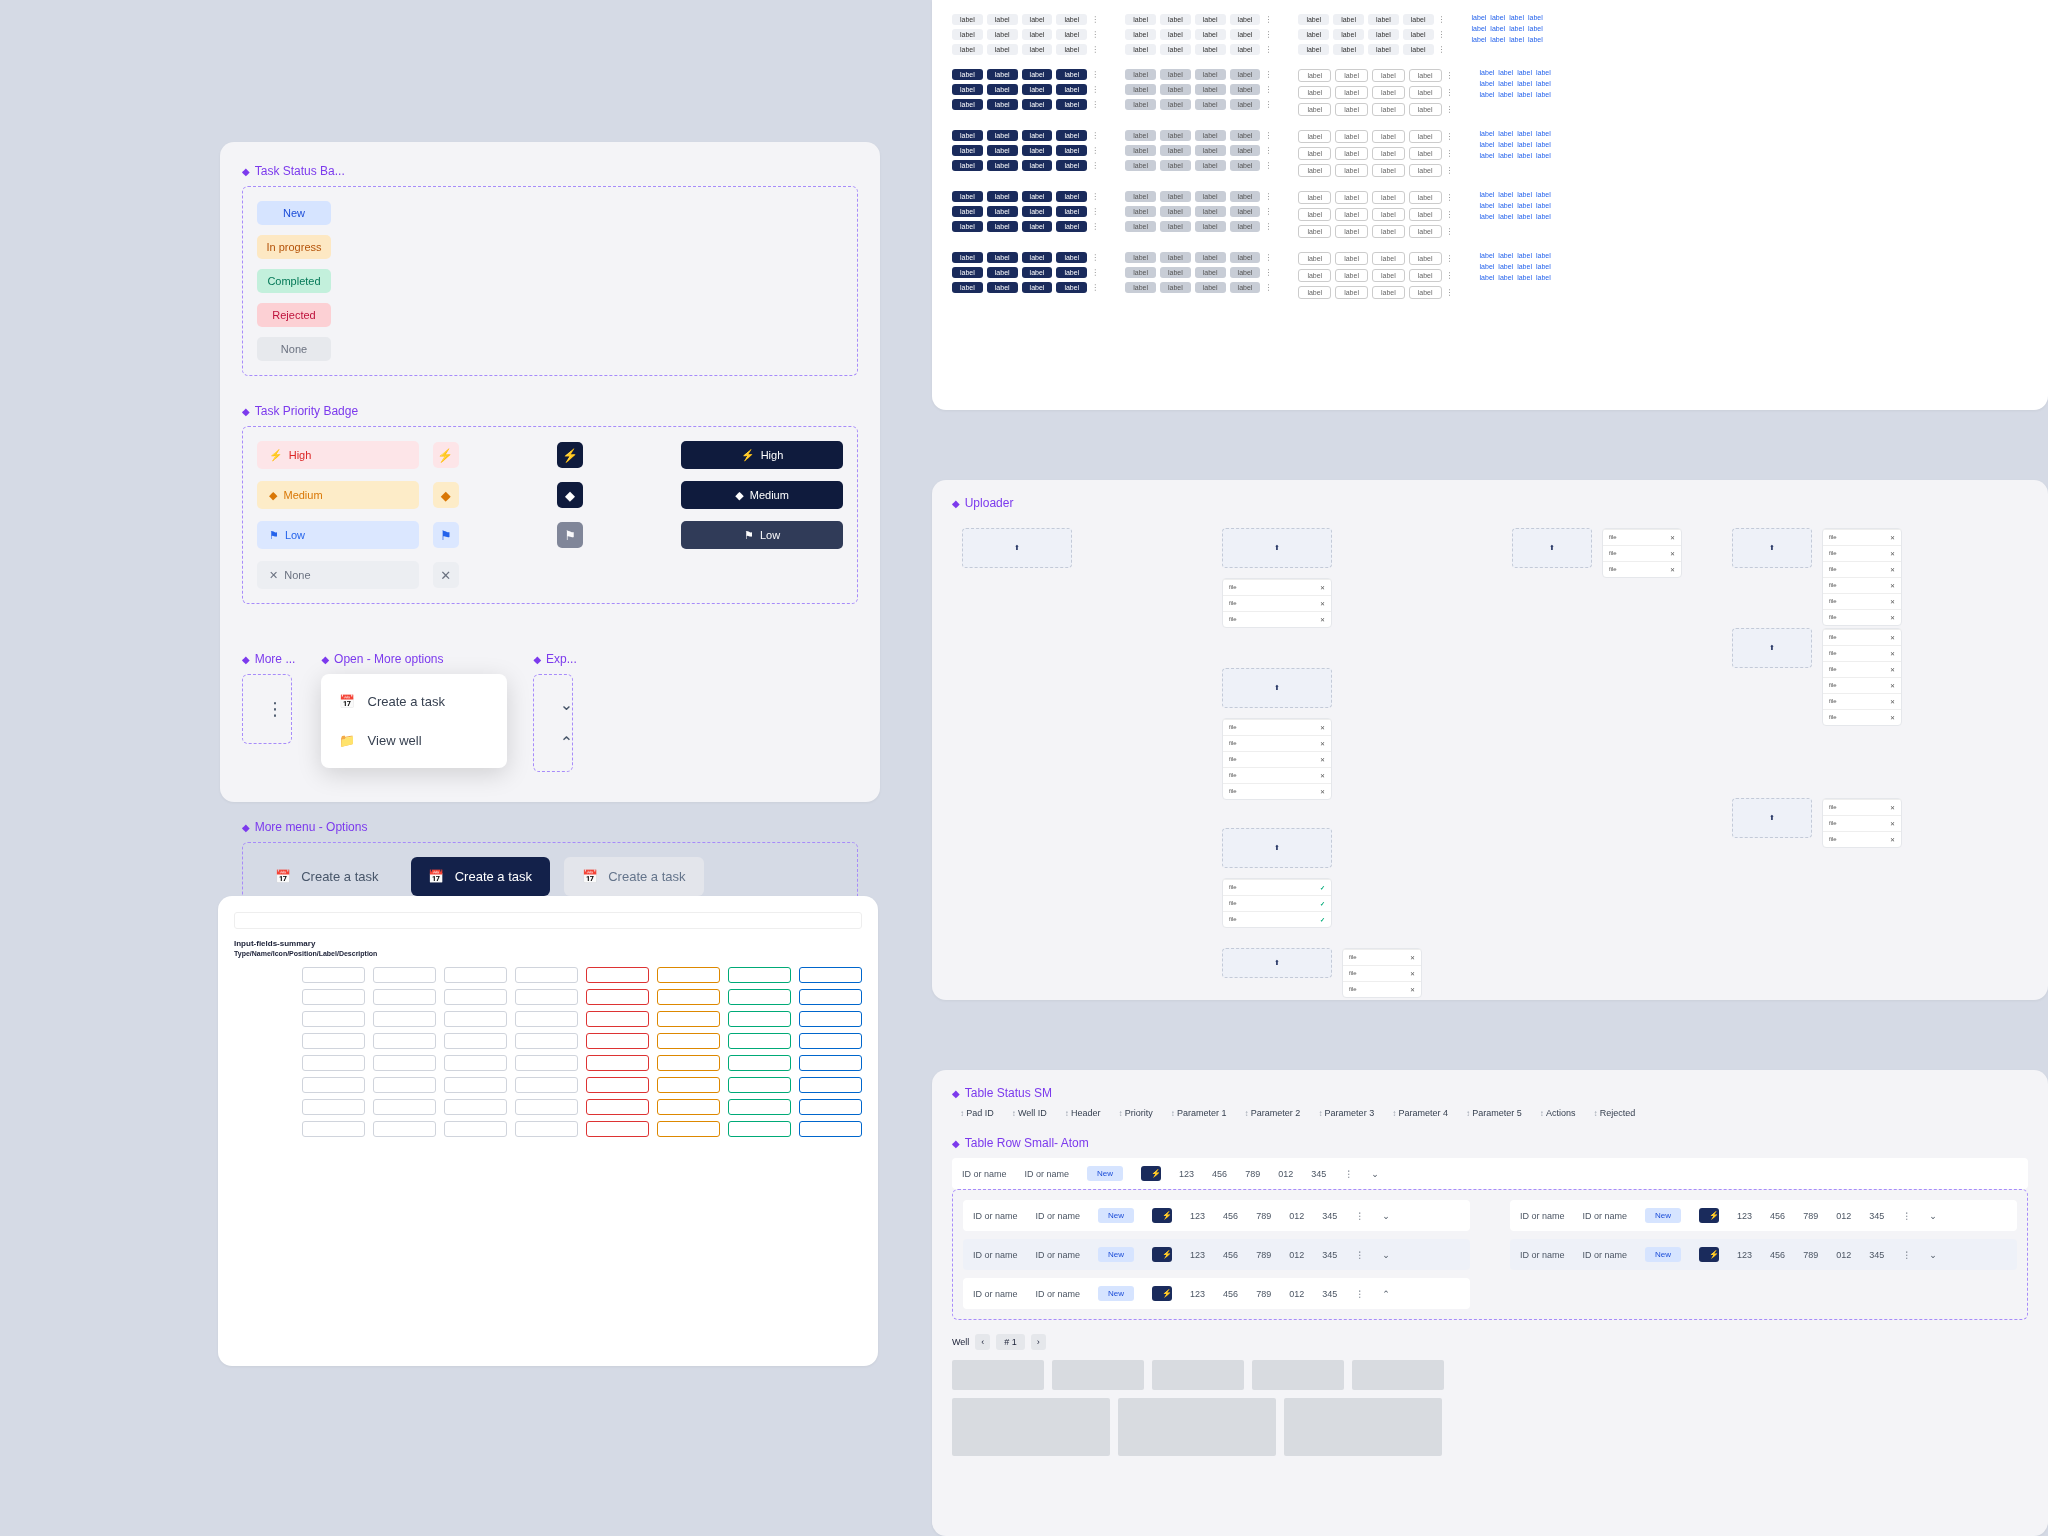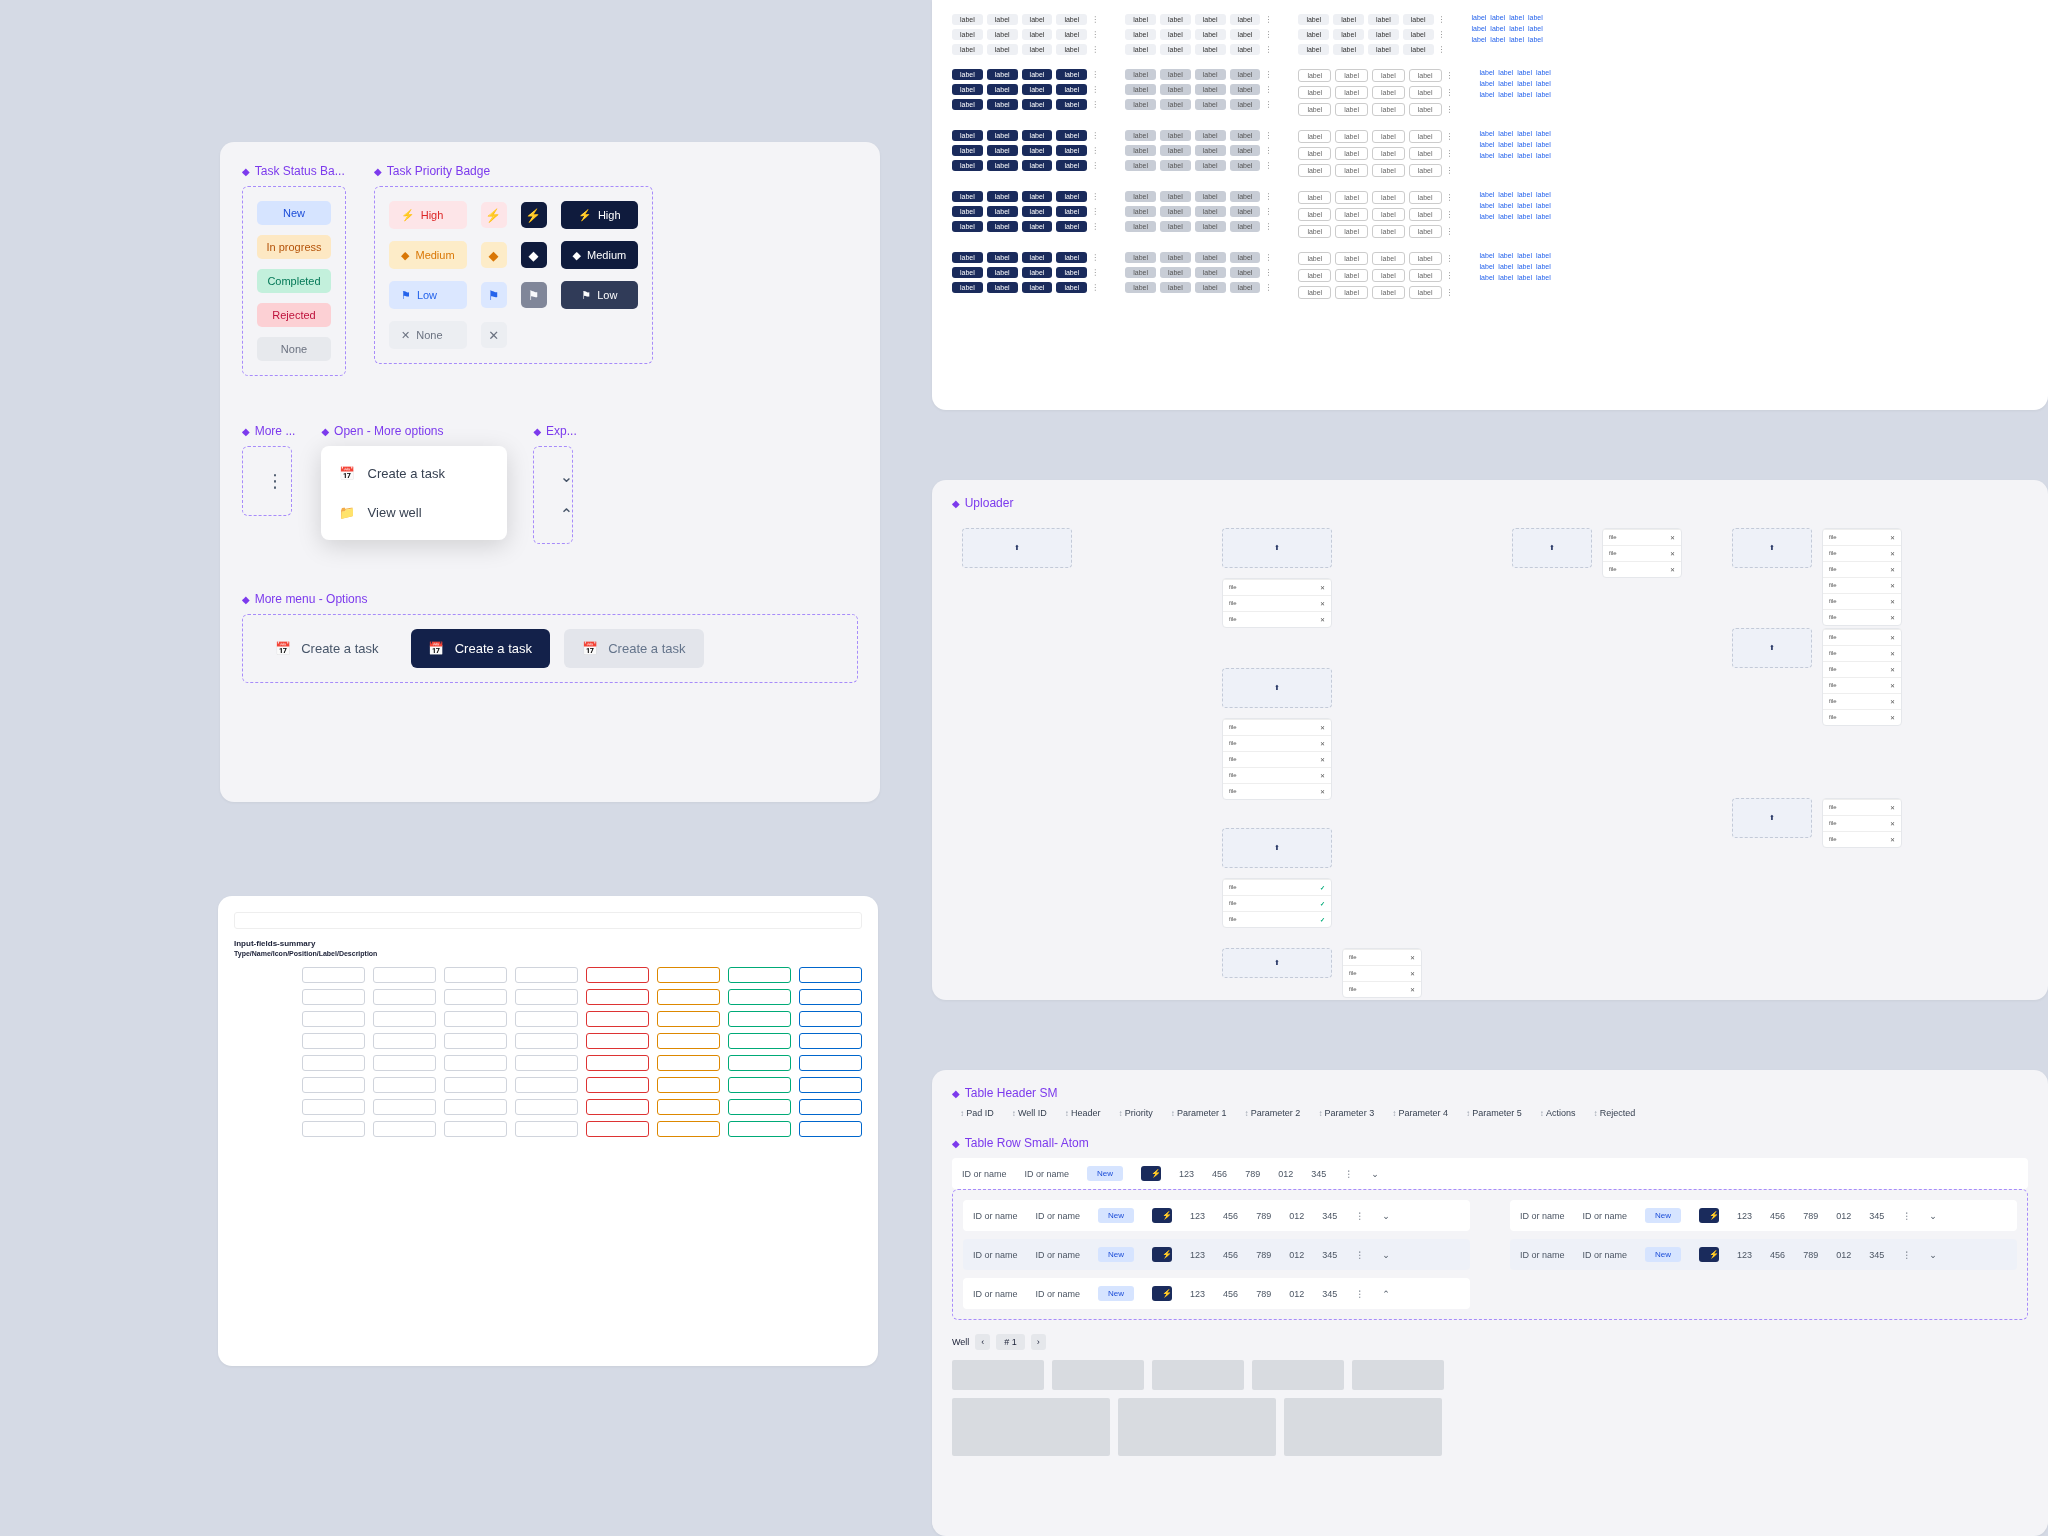--- a/index.html
+++ b/index.html
@@ -66,21 +66,21 @@
   width: 26px; height: 26px; display: flex; align-items: center; justify-content: center;
   border-radius: 5px; font-size: 13px;
 }
 .p-high-l { background: #fde5e8; color: #dc2626; }
 .p-med-l  { background: #fdecc8; color: #d97706; }
 .p-low-l  { background: #dbe7ff; color: #2563eb; }
 .p-none-l { background: #eceef2; color: #6b7280; }
 .p-dark   { background: #0f1b3d; color: #fff; }
 .p-dark.wide { min-width: 74px; justify-content: center; }
 
-.top-row { display: flex; gap: 28px; }
+.top-row { display: flex; gap: 28px; flex-direction: column; }
 
 .more-icon { width: 36px; height: 40px; display: flex; align-items: center; justify-content: center; font-size: 18px; color: #475569; }
 
 .popup-menu {
   background: #fff; border-radius: 8px; box-shadow: 0 6px 24px rgba(0,0,0,0.15);
   padding: 8px 0; width: 186px;
 }
 .popup-item { display: flex; align-items: center; gap: 12px; padding: 12px 18px; font-size: 13px; color: #374151; }
 .popup-item .ico { color: #6b7280; }
 
@@ -929,21 +929,21 @@
         </div>
         <div class="upl-row">
           <span>file</span>
           <span>✕</span>
         </div>
       </div>
     </div>
 </div>
 
 <div id="p5" class="panel">
-  <div class="section-label">Table Header SM</div>
+  <div class="section-label">Table Status SM</div>
   <div class="th-row" id="th-row">
       <span>Pad ID</span>
       <span>Well ID</span>
       <span>Header</span>
       <span>Priority</span>
       <span>Parameter 1</span>
       <span>Parameter 2</span>
       <span>Parameter 3</span>
       <span>Parameter 4</span>
       <span>Parameter 5</span>

